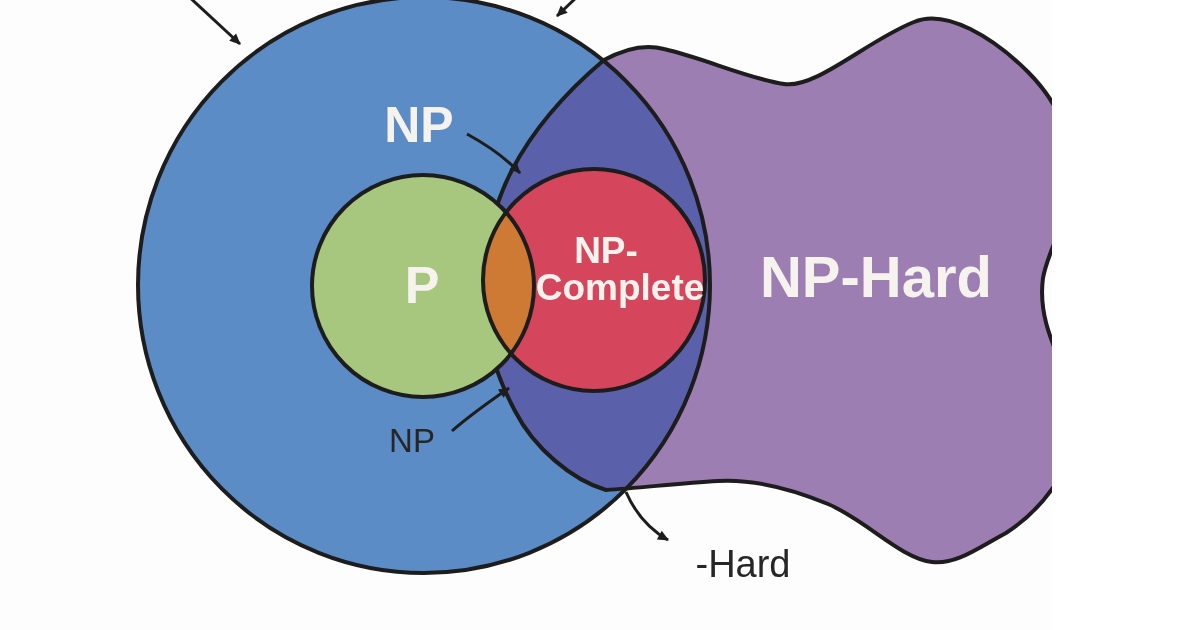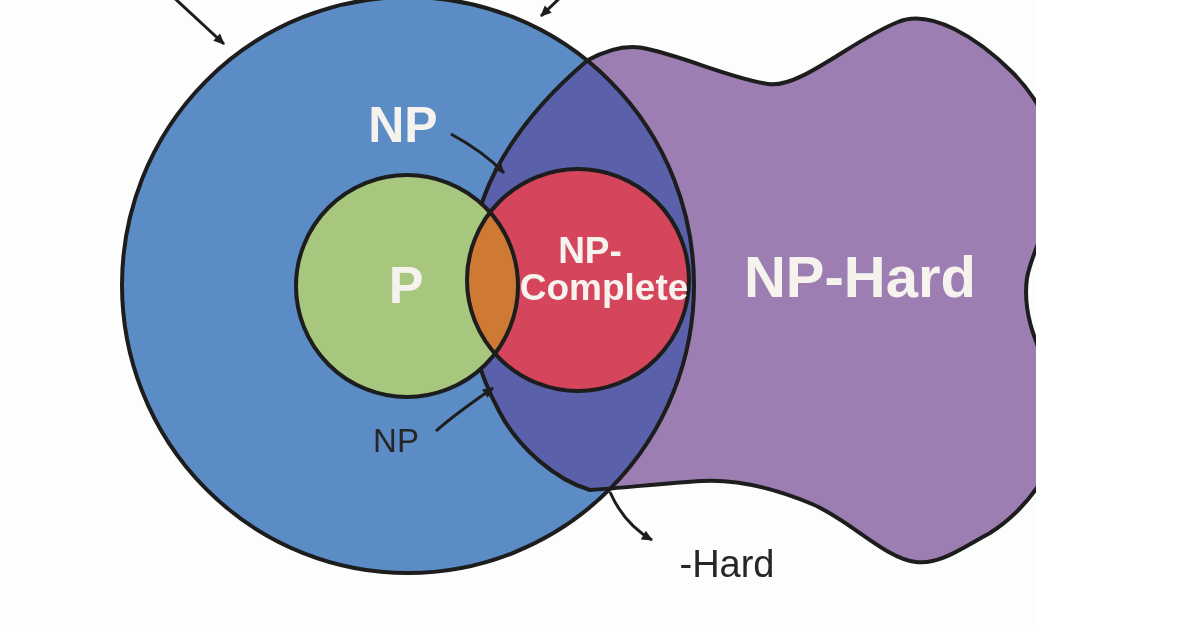--- a/index.html
+++ b/index.html
@@ -1,19 +1,20 @@
 <!DOCTYPE html>
 <html><head>
 <meta charset="utf-8">
 <style>
   html, body { margin: 0; padding: 0; background: #ffffff; }
   .stage {
     width: 1036px; height: 630px; overflow: hidden; position: relative;
     background: #fdfdfd;
     font-family: "Liberation Sans", sans-serif;
+    padding-left: 16px;
   }
   svg { display: block; }
   .shape-stroke { fill: none; }
   text { font-family: "Liberation Sans", sans-serif; }
   .lbl-big   { font-weight: 700; }
   .lbl-note  { font-weight: 400; }
 </style>
 </head>
 <body>
 

